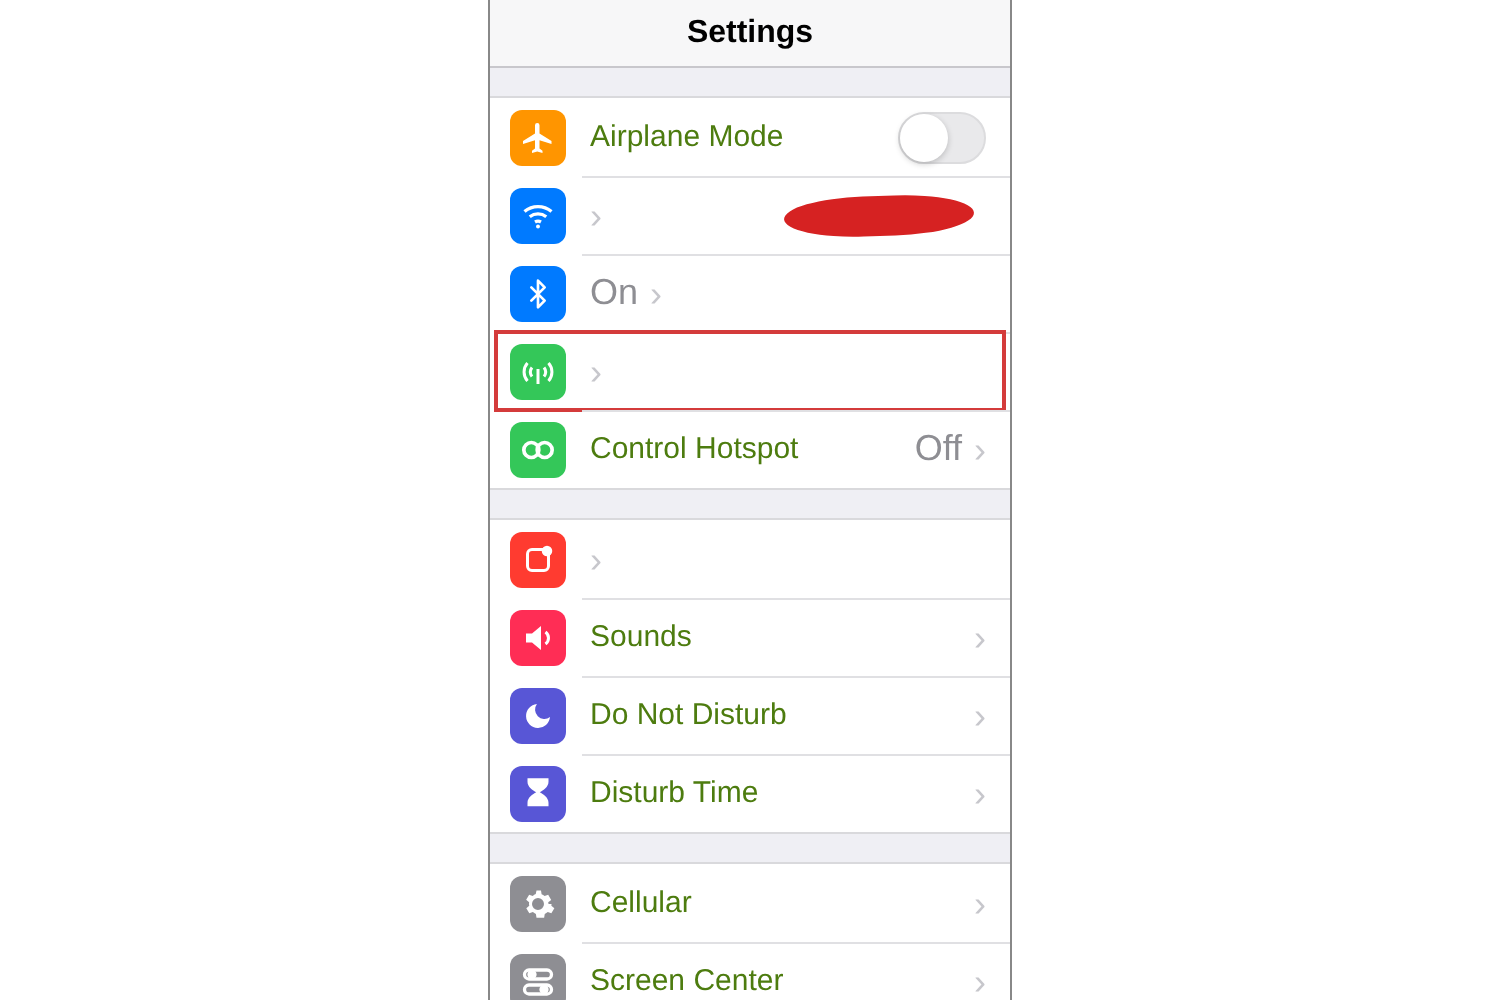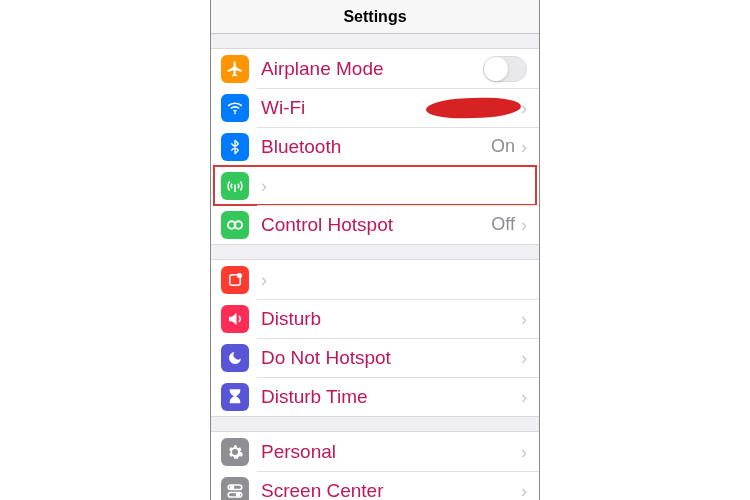--- a/index.html
+++ b/index.html
@@ -6,21 +6,21 @@
   body {
     width: 750px;
     height: 500px;
     background: #fff;
     font-family: -apple-system, "Helvetica Neue", Arial, sans-serif;
     display: flex;
     justify-content: center;
     overflow: hidden;
   }
   .phone {
-    width: 330px;
+    width: 262px;
     height: 500px;
     border-left: 1px solid #888;
     border-right: 1px solid #888;
     background: #efeff4;
     overflow: hidden;
     position: relative;
   }
   .navbar {
     height: 34px;
     background: #f7f7f8;
@@ -60,22 +60,22 @@
     border-radius: 6px;
     margin-right: 12px;
     display: flex;
     align-items: center;
     justify-content: center;
     flex-shrink: 0;
     color: #fff;
   }
   .label {
     flex: 1;
-    font-size: 19px;
-    color: #be185d;
+    font-size: 15px;
+    color: #4d7c0f;
   }
   .detail {
     font-size: 18px;
     color: #8e8e93;
     margin-right: 6px;
   }
   .chevron {
     color: #c7c7cc;
     font-size: 18px;
     line-height: 1;
@@ -140,33 +140,31 @@
     <div class="row">
       <div class="divider"></div>
       <div class="icon" style="background:#007aff">
         <svg width="18" height="18" viewBox="0 0 24 24" fill="none" stroke="#fff" stroke-width="2.2">
             <path d="M3 9a14 14 0 0 1 18 0"></path>
             <path d="M6.5 12.5a9 9 0 0 1 11 0"></path>
             <path d="M10 16a4 4 0 0 1 4 0"></path>
             <circle cx="12" cy="19" r="1.3" fill="#fff" stroke="none"></circle>
           </svg>
       </div>
-      <span class="label">Wi-Fi</span>
       <div class="redacted" style="width:95px;height:20px;right:18px;"></div>
       <span class="chevron">›</span>
     </div>
 
     <div class="row">
       <div class="divider"></div>
       <div class="icon" style="background:#007aff">
         <svg width="16" height="18" viewBox="0 0 24 24" fill="none" stroke="#fff" stroke-width="2" stroke-linejoin="round" stroke-linecap="round">
             <path d="M7 7l10 10-5 5V2l5 5L7 17"></path>
           </svg>
       </div>
-      <span class="label">Bluetooth</span>
       <span class="detail">On</span>
       <span class="chevron">›</span>
     </div>
 
     <div class="row" style="position:relative">
       <div class="divider"></div>
       <div class="icon" style="background:#34c759">
         <svg width="18" height="18" viewBox="0 0 24 24" fill="none" stroke="#fff" stroke-width="2">
             <path d="M5 6a9 9 0 0 0 0 12"></path>
             <path d="M8 9a5 5 0 0 0 0 6"></path>
@@ -204,31 +202,31 @@
       <span class="chevron">›</span>
     </div>
     <div class="row">
       <div class="divider"></div>
       <div class="icon" style="background:#ff2d55">
         <svg width="18" height="18" viewBox="0 0 24 24" fill="#fff">
             <path d="M4 9v6h4l6 5V4L8 9H4z"></path>
             <path d="M17 8a5 5 0 0 1 0 8" fill="none" stroke="#fff" stroke-width="2"></path>
           </svg>
       </div>
-      <span class="label">Disturb</span>
+      <span class="label">Sounds</span>
       <span class="chevron">›</span>
     </div>
     <div class="row">
       <div class="divider"></div>
       <div class="icon" style="background:#5856d6">
         <svg width="16" height="16" viewBox="0 0 24 24" fill="#fff">
             <path d="M21 12.8A9 9 0 1 1 11.2 3a7 7 0 0 0 9.8 9.8z"></path>
           </svg>
       </div>
-      <span class="label">Do Not Hotspot</span>
+      <span class="label">Do Not Disturb</span>
       <span class="chevron">›</span>
     </div>
     <div class="row">
       <div class="divider"></div>
       <div class="icon" style="background:#5856d6">
         <svg width="14" height="18" viewBox="0 0 16 20" fill="#fff">
             <path d="M2 1h12v2c0 3-3 5-5 6 2 1 5 3 5 6v2H2v-2c0-3 3-5 5-6-2-1-5-3-5-6V1z"></path>
           </svg>
       </div>
       <span class="label">Disturb Time</span>
@@ -236,21 +234,21 @@
     </div>
   </div>
 
   <div class="group">
     <div class="row">
       <div class="icon" style="background:#8e8e93">
         <svg width="18" height="18" viewBox="0 0 24 24" fill="#fff">
             <path d="M12 8a4 4 0 1 0 0 8 4 4 0 0 0 0-8zm9 4a7 7 0 0 1-.1 1.2l2 1.6-2 3.4-2.4-.8a7 7 0 0 1-2 1.2l-.4 2.5H11l-.4-2.5a7 7 0 0 1-2-1.2l-2.4.8-2-3.4 2-1.6A7 7 0 0 1 6 12c0-.4 0-.8.1-1.2l-2-1.6 2-3.4 2.4.8a7 7 0 0 1 2-1.2L11 3h3l.4 2.5a7 7 0 0 1 2 1.2l2.4-.8 2 3.4-2 1.6c.1.4.2.8.2 1.1z"></path>
           </svg>
       </div>
-      <span class="label">Personal</span>
+      <span class="label">Cellular</span>
       <span class="chevron">›</span>
     </div>
     <div class="row">
       <div class="divider"></div>
       <div class="icon" style="background:#8e8e93">
         <svg width="18" height="18" viewBox="0 0 24 24" fill="none" stroke="#fff" stroke-width="2.2">
             <rect x="3" y="4" width="18" height="6" rx="3"></rect>
             <circle cx="8" cy="7" r="2" fill="#fff"></circle>
             <rect x="3" y="14" width="18" height="6" rx="3"></rect>
             <circle cx="16" cy="17" r="2" fill="#fff"></circle>

